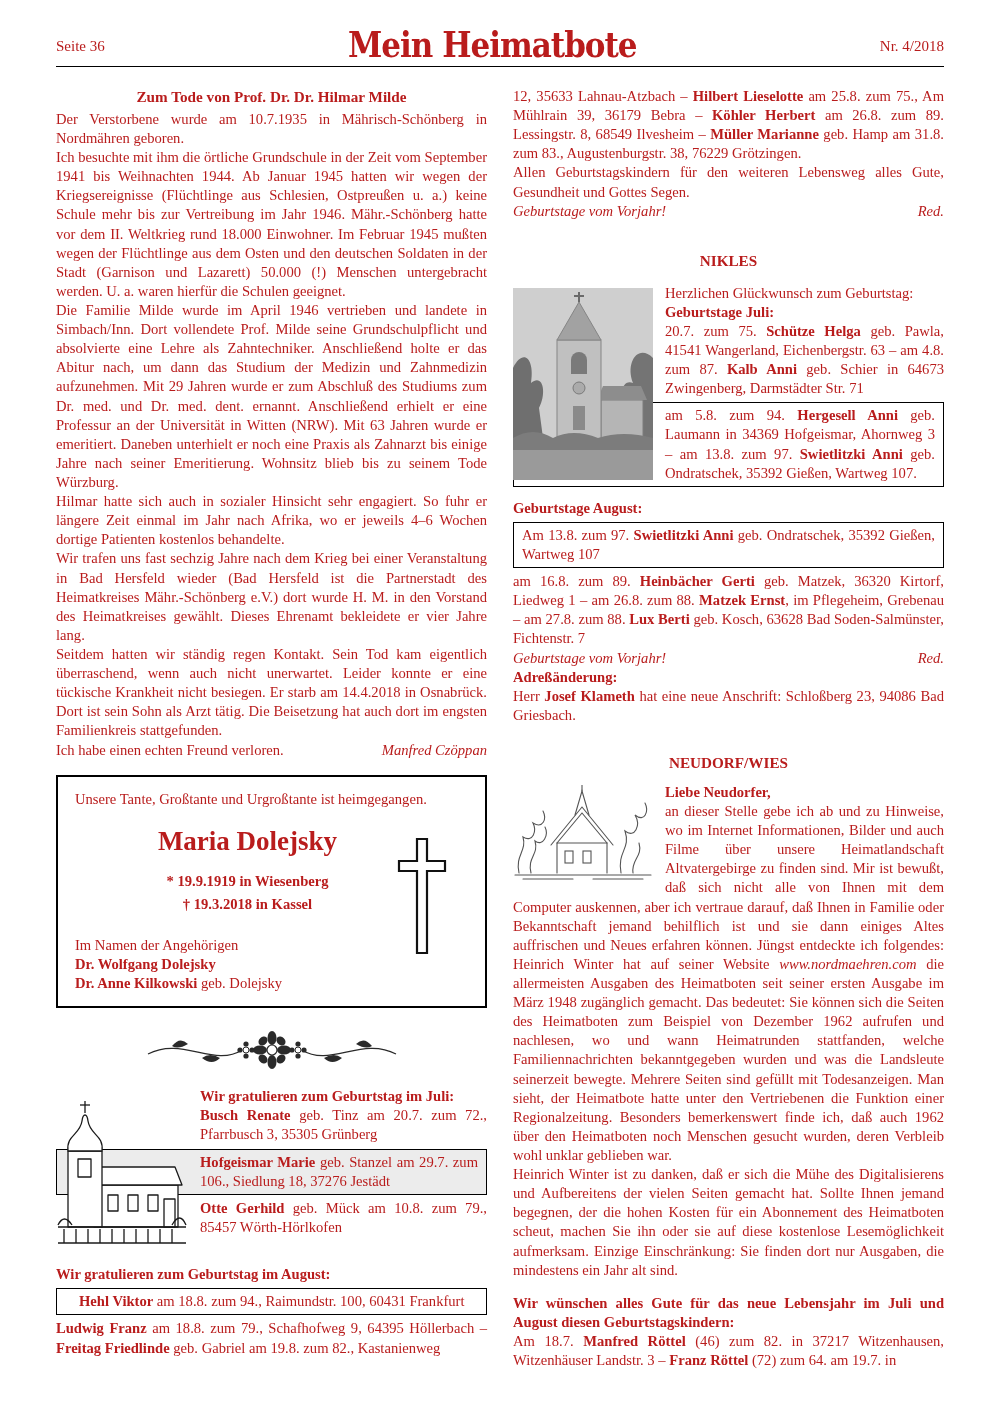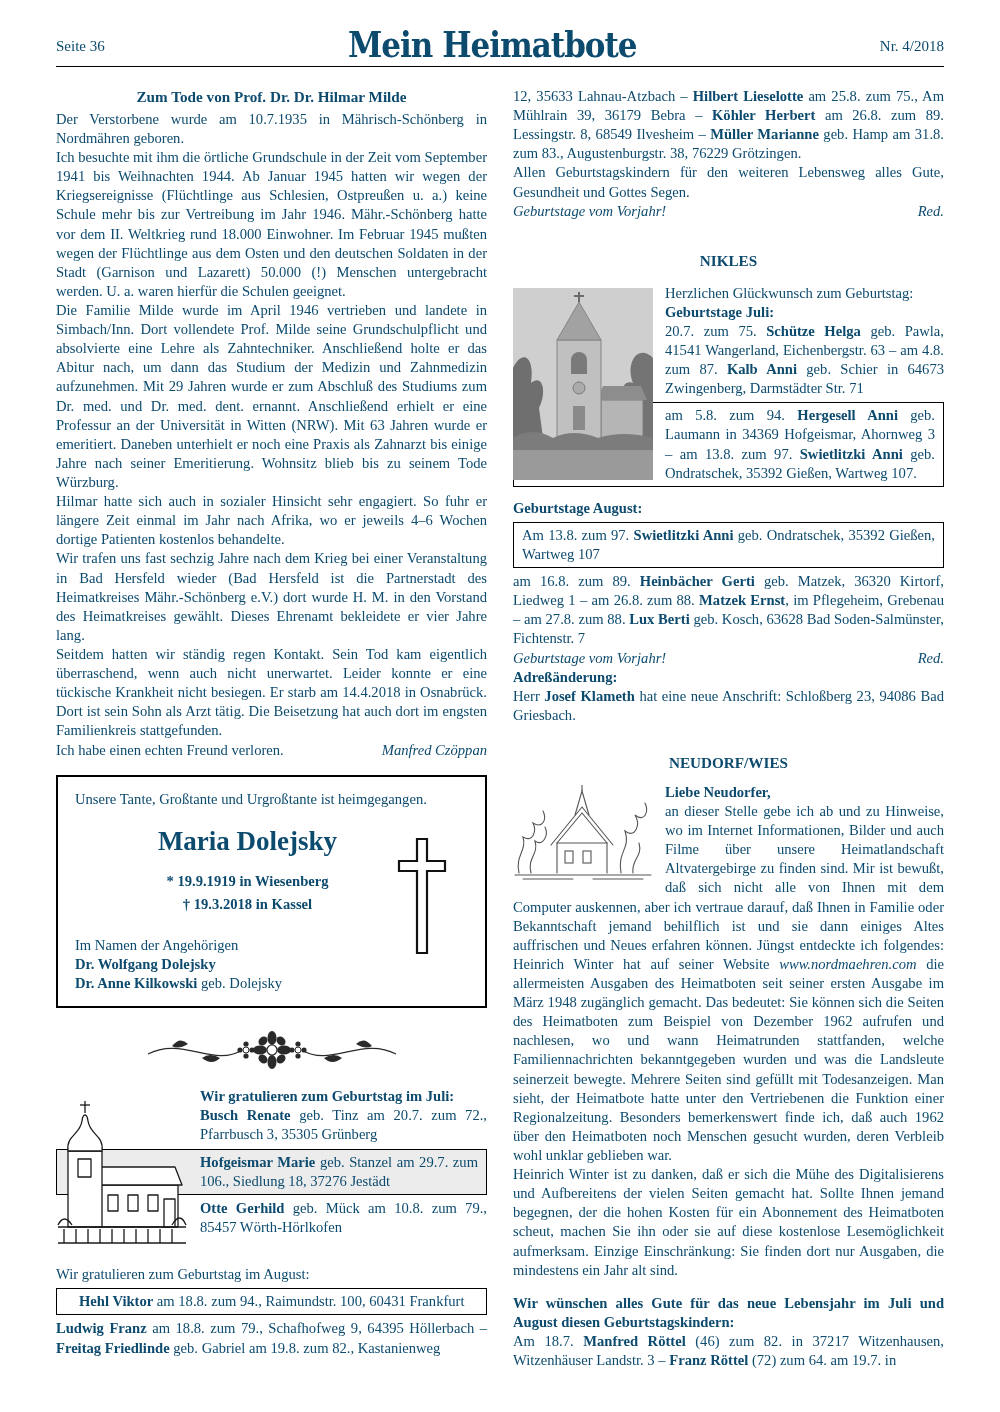--- a/index.html
+++ b/index.html
@@ -1,20 +1,20 @@
 <!DOCTYPE html>
 <html lang="de"><head>
 <meta charset="utf-8">
 <style>
   * { box-sizing: border-box; }
   html,body { margin:0; padding:0; background:#ffffff; }
   .page {
     width:1000px; height:1412px; margin:0 auto; background:#fff;
     padding:30px 56px 0; overflow:hidden;
-    font-family:"Liberation Serif", serif; font-size:14.6px; line-height:1.31; color:#0c4a6e;border-radius:22px;
+    font-family:"Liberation Serif", serif; font-size:14.6px; line-height:1.31; color:#b91c1c;border-radius:22px;
   }
   
   .masthead-row { display:flex; justify-content:space-between; align-items:flex-end;
     border-bottom:1.5px solid #000; padding-bottom:5px; }
   .hdr-side { font-size:15px; padding-bottom:4px; }
   .masthead { font-family:"DejaVu Serif", serif; font-weight:bold; font-size:31px; line-height:1;
     letter-spacing:-1px; display:inline-block; transform:scaleY(1.12); }
   
   .columns { display:flex; gap:26px; margin-top:20px; }
   .col { width:431px; }
@@ -36,21 +36,21 @@
   
   .floral-wrap { text-align:center; margin:20px 0 10px; }
   .church-drawing { float:left; margin:6px 12px 4px 0; }
   .church-photo  { float:left; margin:4px 12px 4px 0; }
   .church-sketch { float:left; margin:2px 12px 2px 0; }
   
   .notice-box { border:1.3px solid #000; padding:3px 8px; margin:4px 0; }
   .notice-box.gray { background:#ececec; }
   
   .marsch .col-heading { margin:2px 0 3px; }
-  .august-intro { clear:both; padding-top:10px; font-weight:normal; }
+  .august-intro { clear:both; padding-top:10px; font-weight:bold; }
   .nikles .col-heading { margin:30px 0 13px; }
   .neudorf .col-heading { margin:28px 0 10px; }
   .gap-top { margin-top:14px; }
   .aug-label { clear:both; padding-top:8px; font-weight:bold; }
 </style>
 </head>
 <body>
 
 <div class="page">
 

